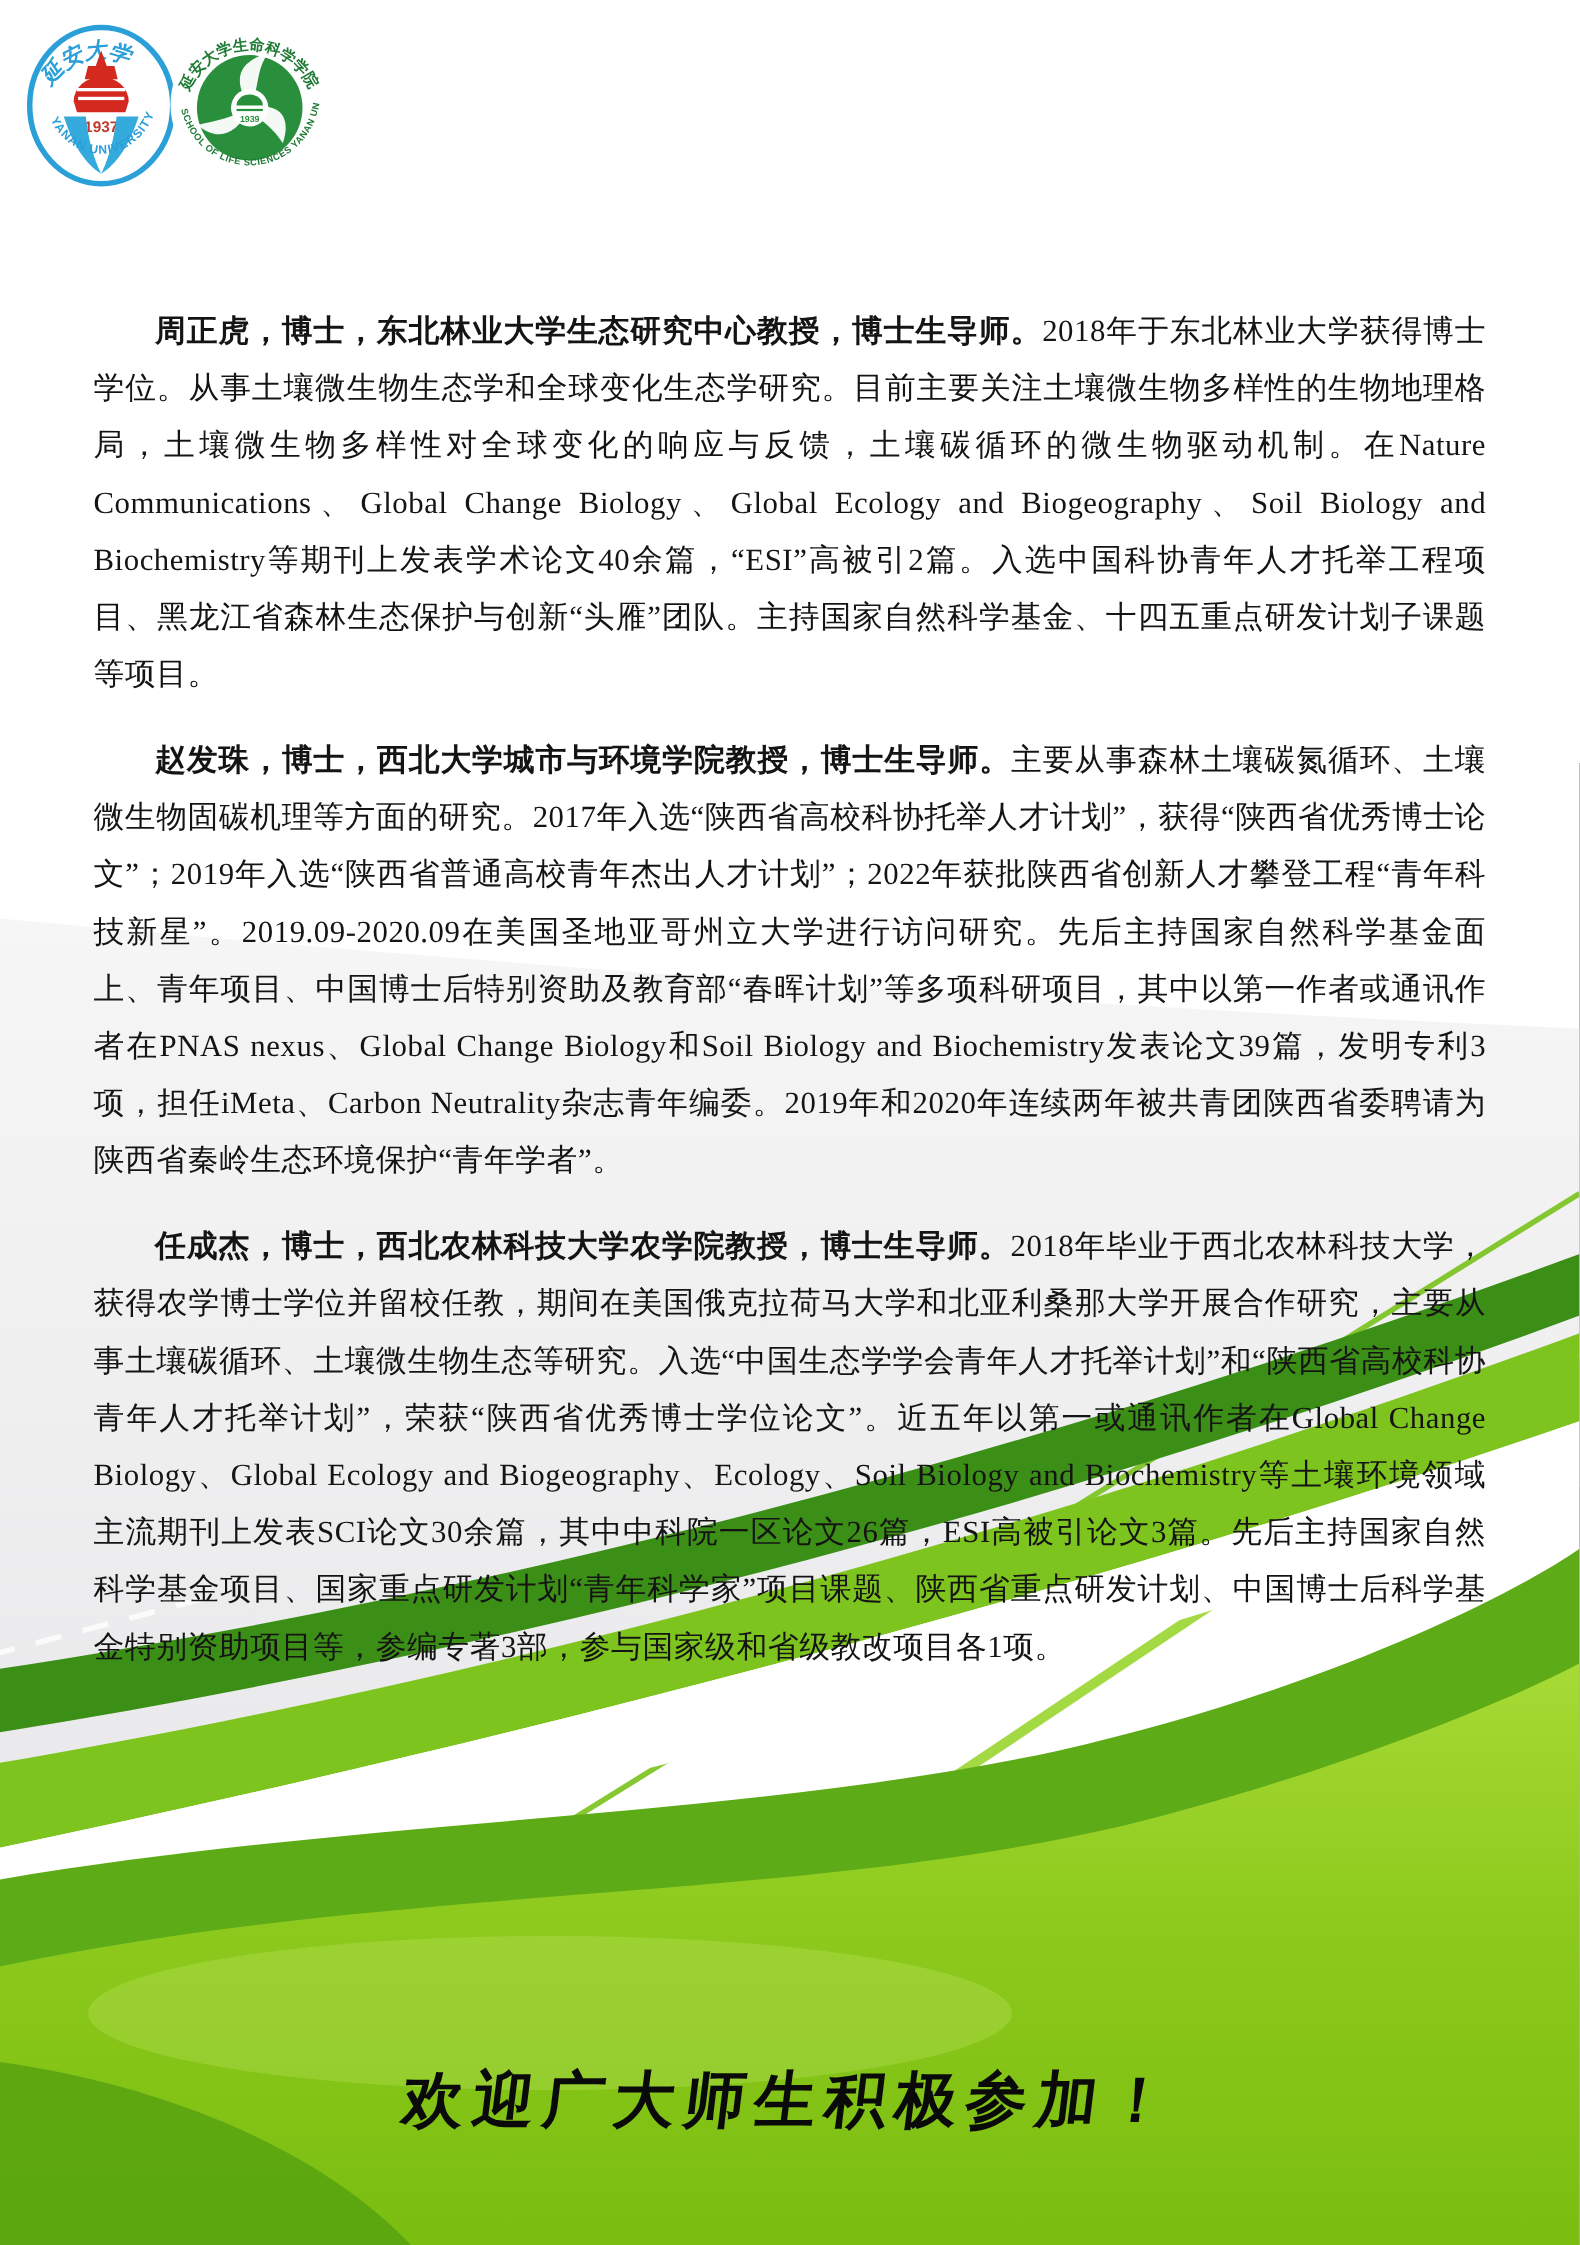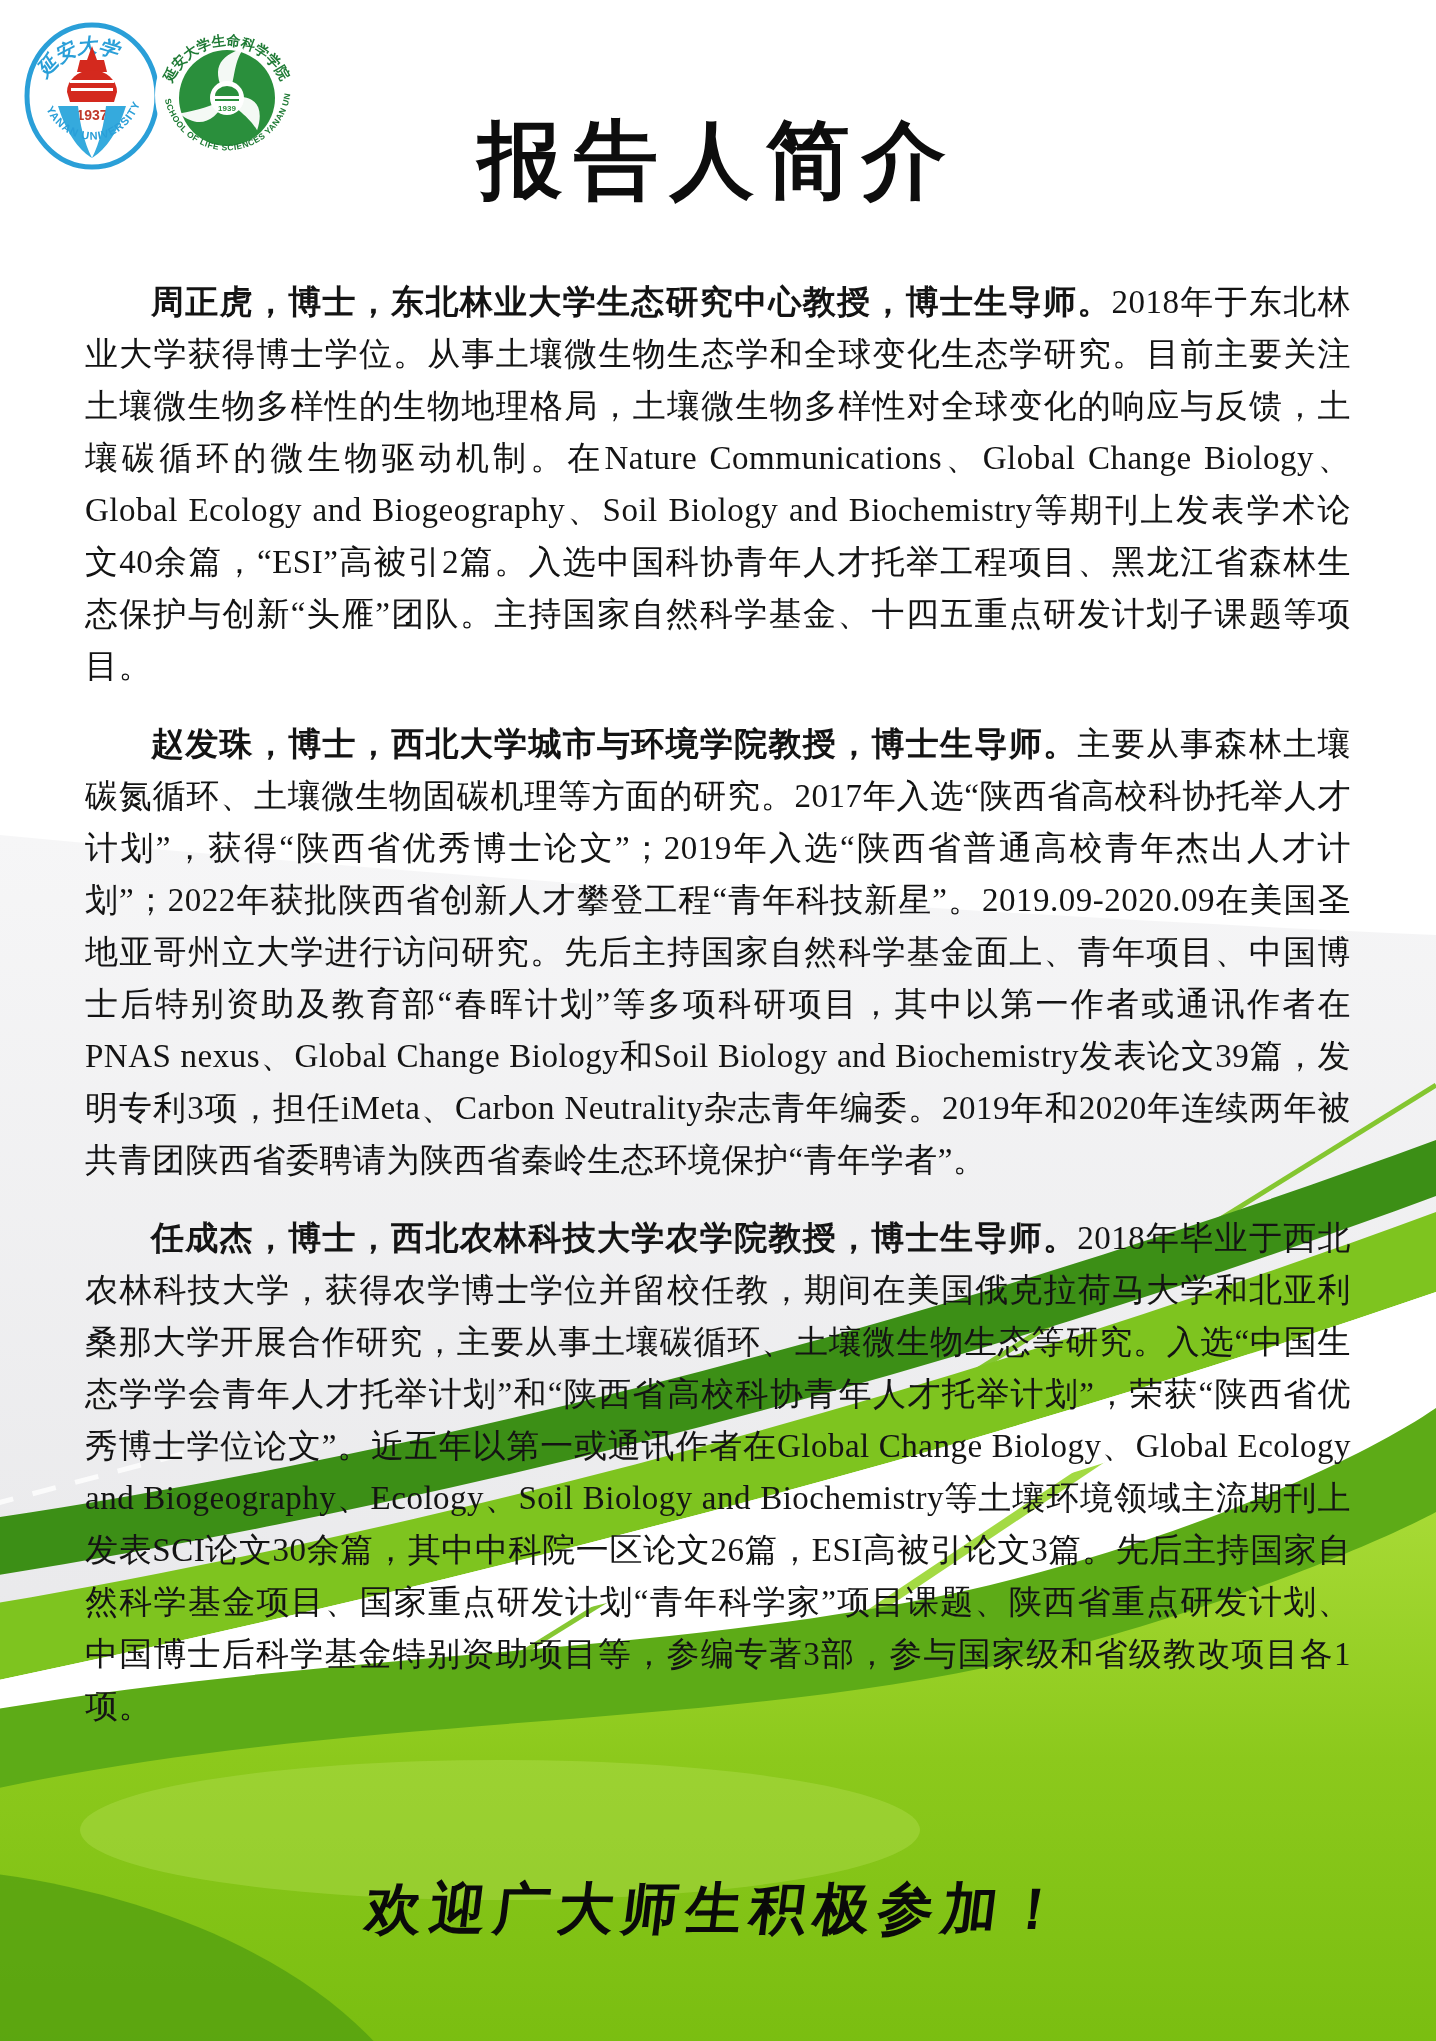--- a/index.html
+++ b/index.html
@@ -27,21 +27,21 @@
     letter-spacing:12px;
     color:#0d0d0d;
     line-height:1;
   }
 
   .bio-block{
     position:absolute;left:85px;top:276px;width:1266px;
   }
   .bio-block p{
     margin:0 0 26px 0;
-    font-size:33px;
+    font-size:28px;
     line-height:52px;
     text-align:justify;
     text-indent:2em;
     color:#141414;
     letter-spacing:0.5px;
   }
   .bio-block p .lead{font-weight:700;}
 
   .banner{
     position:absolute;left:0;top:1872px;width:100%;
@@ -143,21 +143,20 @@
         <circle cx="75" cy="82" r="17" fill="#ffffff"></circle>
         <path d="M63,80 a12,10 0 0 1 24,0 z" fill="#2a8f3c"></path>
         <rect x="63" y="83" width="24" height="2" fill="#2a8f3c"></rect>
         <text x="75" y="95" text-anchor="middle" font-size="8" font-weight="700" fill="#2a8f3c">1939</text>
       </g>
       <text font-size="8.5" font-weight="700" fill="#1e7a34" letter-spacing="0.5">
         <textPath href="#s-bottom-arc" startOffset="2%">SCHOOL OF LIFE SCIENCES YANAN UNIVERSITY</textPath>
       </text>
     </svg>
 
-    <div class="page-title">报告人简介</div>
 
     <div class="bio-block">
       <p><span class="lead">周正虎，博士，东北林业大学生态研究中心教授，博士生导师。</span><span>2018年于东北林业大学获得博士学位。从事土壤微生物生态学和全球变化生态学研究。目前主要关注土壤微生物多样性的生物地理格局，土壤微生物多样性对全球变化的响应与反馈，土壤碳循环的微生物驱动机制。在Nature Communications、Global Change Biology、Global Ecology and Biogeography、Soil Biology and Biochemistry等期刊上发表学术论文40余篇，“ESI”高被引2篇。入选中国科协青年人才托举工程项目、黑龙江省森林生态保护与创新“头雁”团队。主持国家自然科学基金、十四五重点研发计划子课题等项目。</span></p>
       <p><span class="lead">赵发珠，博士，西北大学城市与环境学院教授，博士生导师。</span><span>主要从事森林土壤碳氮循环、土壤微生物固碳机理等方面的研究。2017年入选“陕西省高校科协托举人才计划”，获得“陕西省优秀博士论文”；2019年入选“陕西省普通高校青年杰出人才计划”；2022年获批陕西省创新人才攀登工程“青年科技新星”。2019.09-2020.09在美国圣地亚哥州立大学进行访问研究。先后主持国家自然科学基金面上、青年项目、中国博士后特别资助及教育部“春晖计划”等多项科研项目，其中以第一作者或通讯作者在PNAS nexus、Global Change Biology和Soil Biology and Biochemistry发表论文39篇，发明专利3项，担任iMeta、Carbon Neutrality杂志青年编委。2019年和2020年连续两年被共青团陕西省委聘请为陕西省秦岭生态环境保护“青年学者”。</span></p>
       <p><span class="lead">任成杰，博士，西北农林科技大学农学院教授，博士生导师。</span><span>2018年毕业于西北农林科技大学，获得农学博士学位并留校任教，期间在美国俄克拉荷马大学和北亚利桑那大学开展合作研究，主要从事土壤碳循环、土壤微生物生态等研究。入选“中国生态学学会青年人才托举计划”和“陕西省高校科协青年人才托举计划”，荣获“陕西省优秀博士学位论文”。近五年以第一或通讯作者在Global Change Biology、Global Ecology and Biogeography、Ecology、Soil Biology and Biochemistry等土壤环境领域主流期刊上发表SCI论文30余篇，其中中科院一区论文26篇，ESI高被引论文3篇。先后主持国家自然科学基金项目、国家重点研发计划“青年科学家”项目课题、陕西省重点研发计划、中国博士后科学基金特别资助项目等，参编专著3部，参与国家级和省级教改项目各1项。</span></p>
     </div>
 
     <div class="banner">欢迎广大师生积极参加！</div>
 
   </div>

